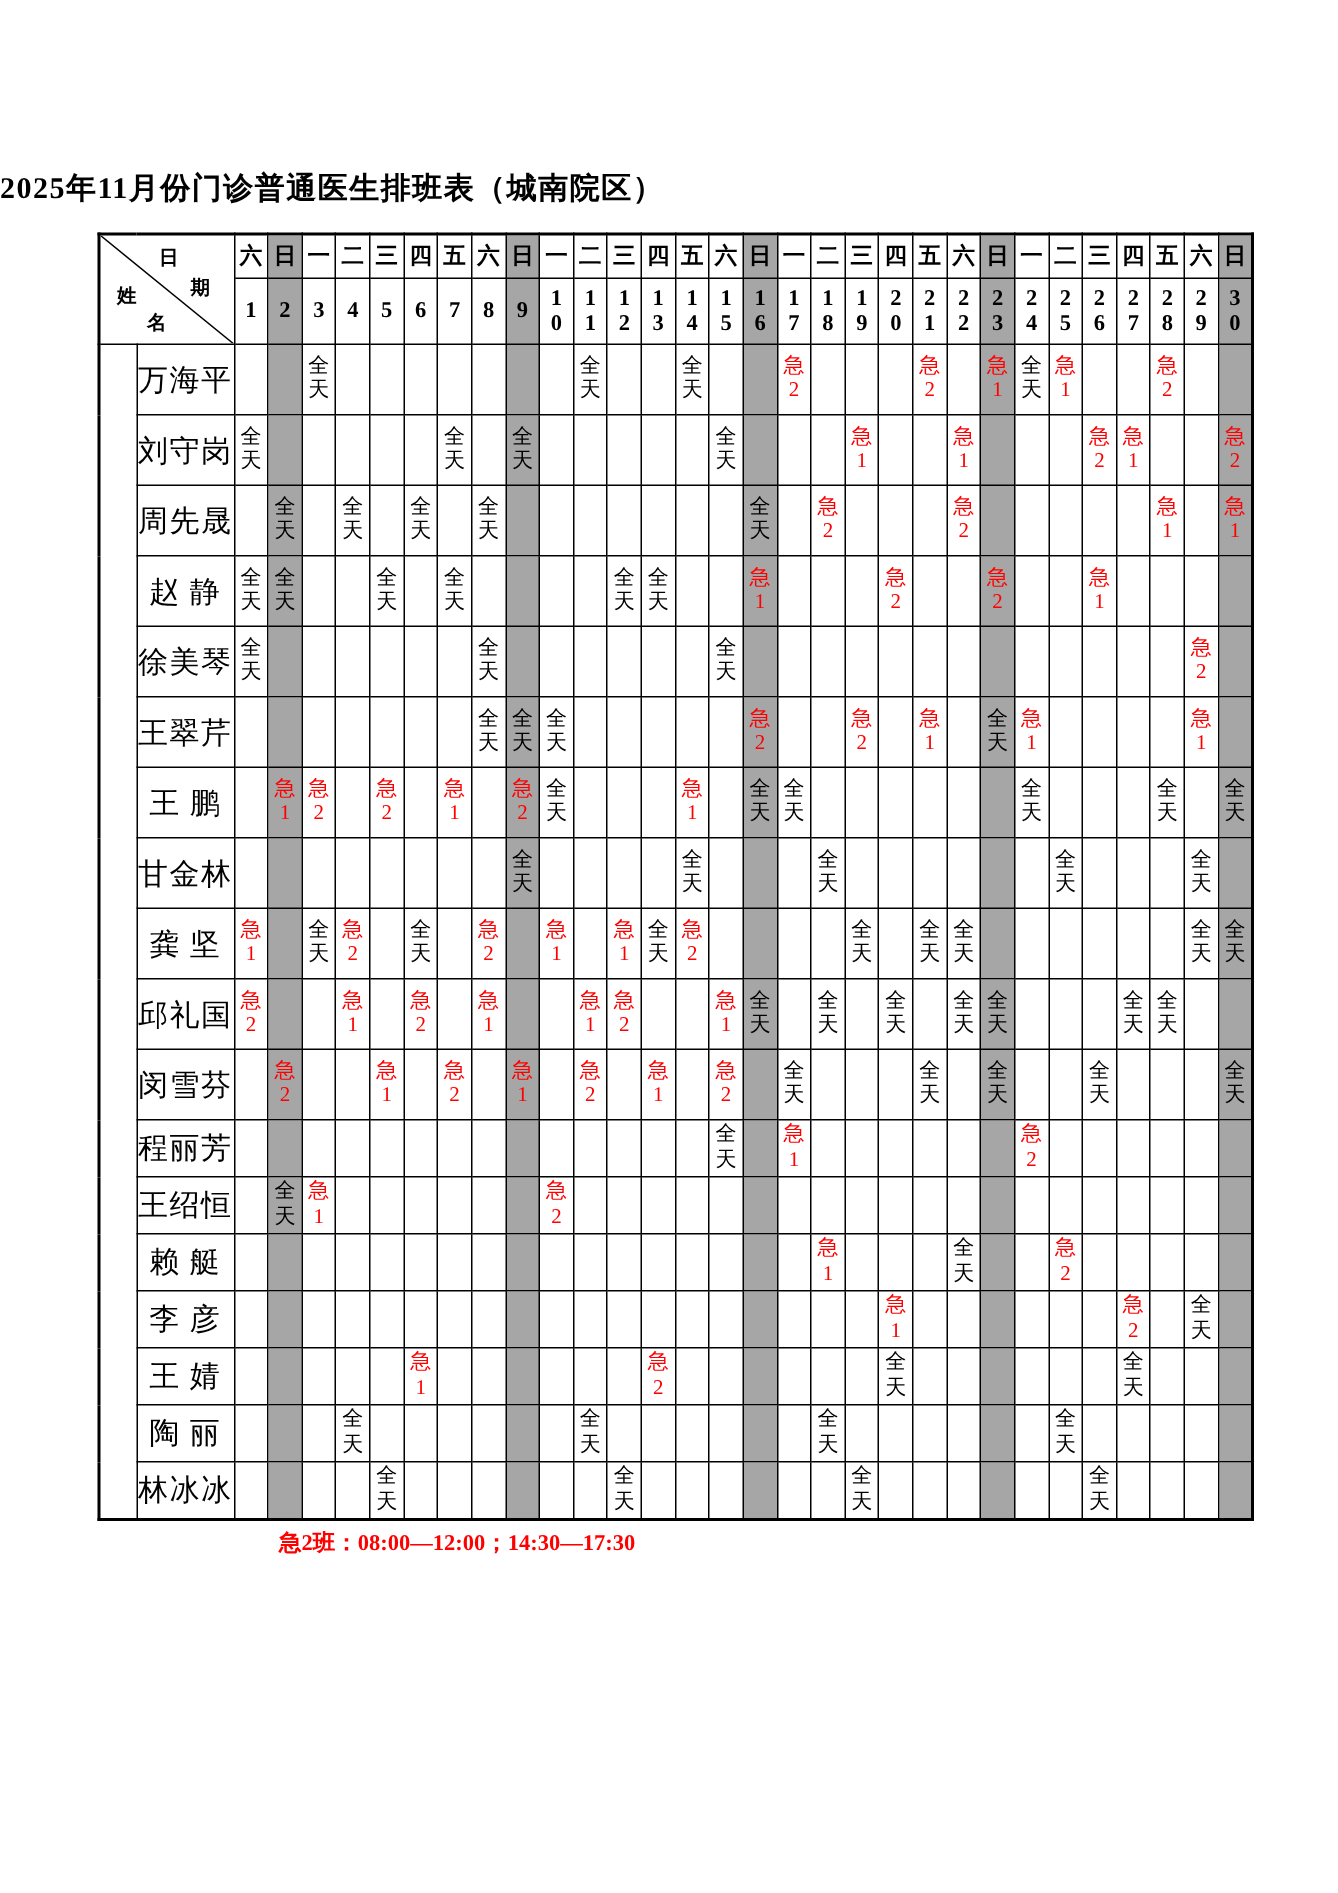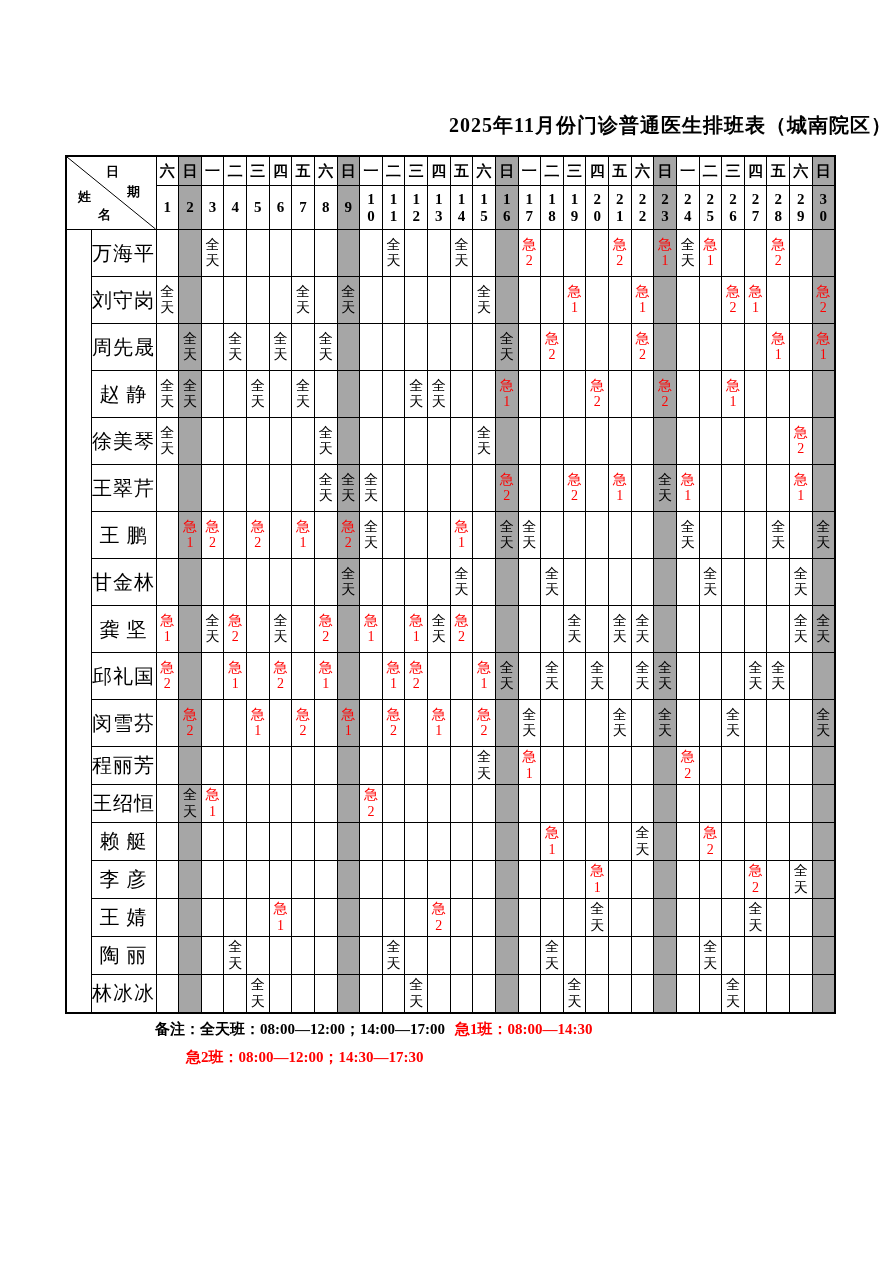--- a/index.html
+++ b/index.html
@@ -1,17 +1,17 @@
 <!DOCTYPE html>
 <html><head>
 <meta charset="utf-8">
 <style>
   html,body{margin:0;padding:0;background:#fff;}
   body{width:892px;height:1262px;position:relative;font-family:"Liberation Serif","DejaVu Serif",serif;color:#000;}
-  .page-title{position:absolute;top:112px;left:0;width:892px;text-align:right;
+  .page-title{position:absolute;top:112px;left:0;width:892px;text-align:left;
     font-size:20px;font-weight:bold;letter-spacing:1px;}
   table.sched{position:absolute;left:65px;top:155px;width:771px;border-collapse:collapse;
     table-layout:fixed;border:2px solid #000;}
   table.sched td{border:1px solid #000;text-align:center;vertical-align:middle;padding:0;
     overflow:hidden;white-space:pre-line;}
   td.corner{position:relative;}
   td.corner svg{position:absolute;left:0;top:0;width:100%;height:100%;}
   .corner-lbl{position:absolute;font-size:13px;font-weight:bold;line-height:1;}
   .lbl-ri{left:39px;top:8px;}
   .lbl-qi{left:60px;top:28px;}
@@ -852,15 +852,14 @@
 天</td>
         <td class="shift-cell"></td>
         <td class="shift-cell"></td>
         <td class="shift-cell"></td>
         <td class="shift-cell sun"></td>
       </tr>
     </tbody>
 </table>
 
 <div class="notes">
-  <div><span>备注：</span><span>全天班：08:00—12:00；14:00—17:00</span><span class="red gap">急1班：08:00—14:30</span></div>
   <div><span class="red line2">急2班：08:00—12:00；14:30—17:30</span></div>
 </div>
 
 </body></html>

